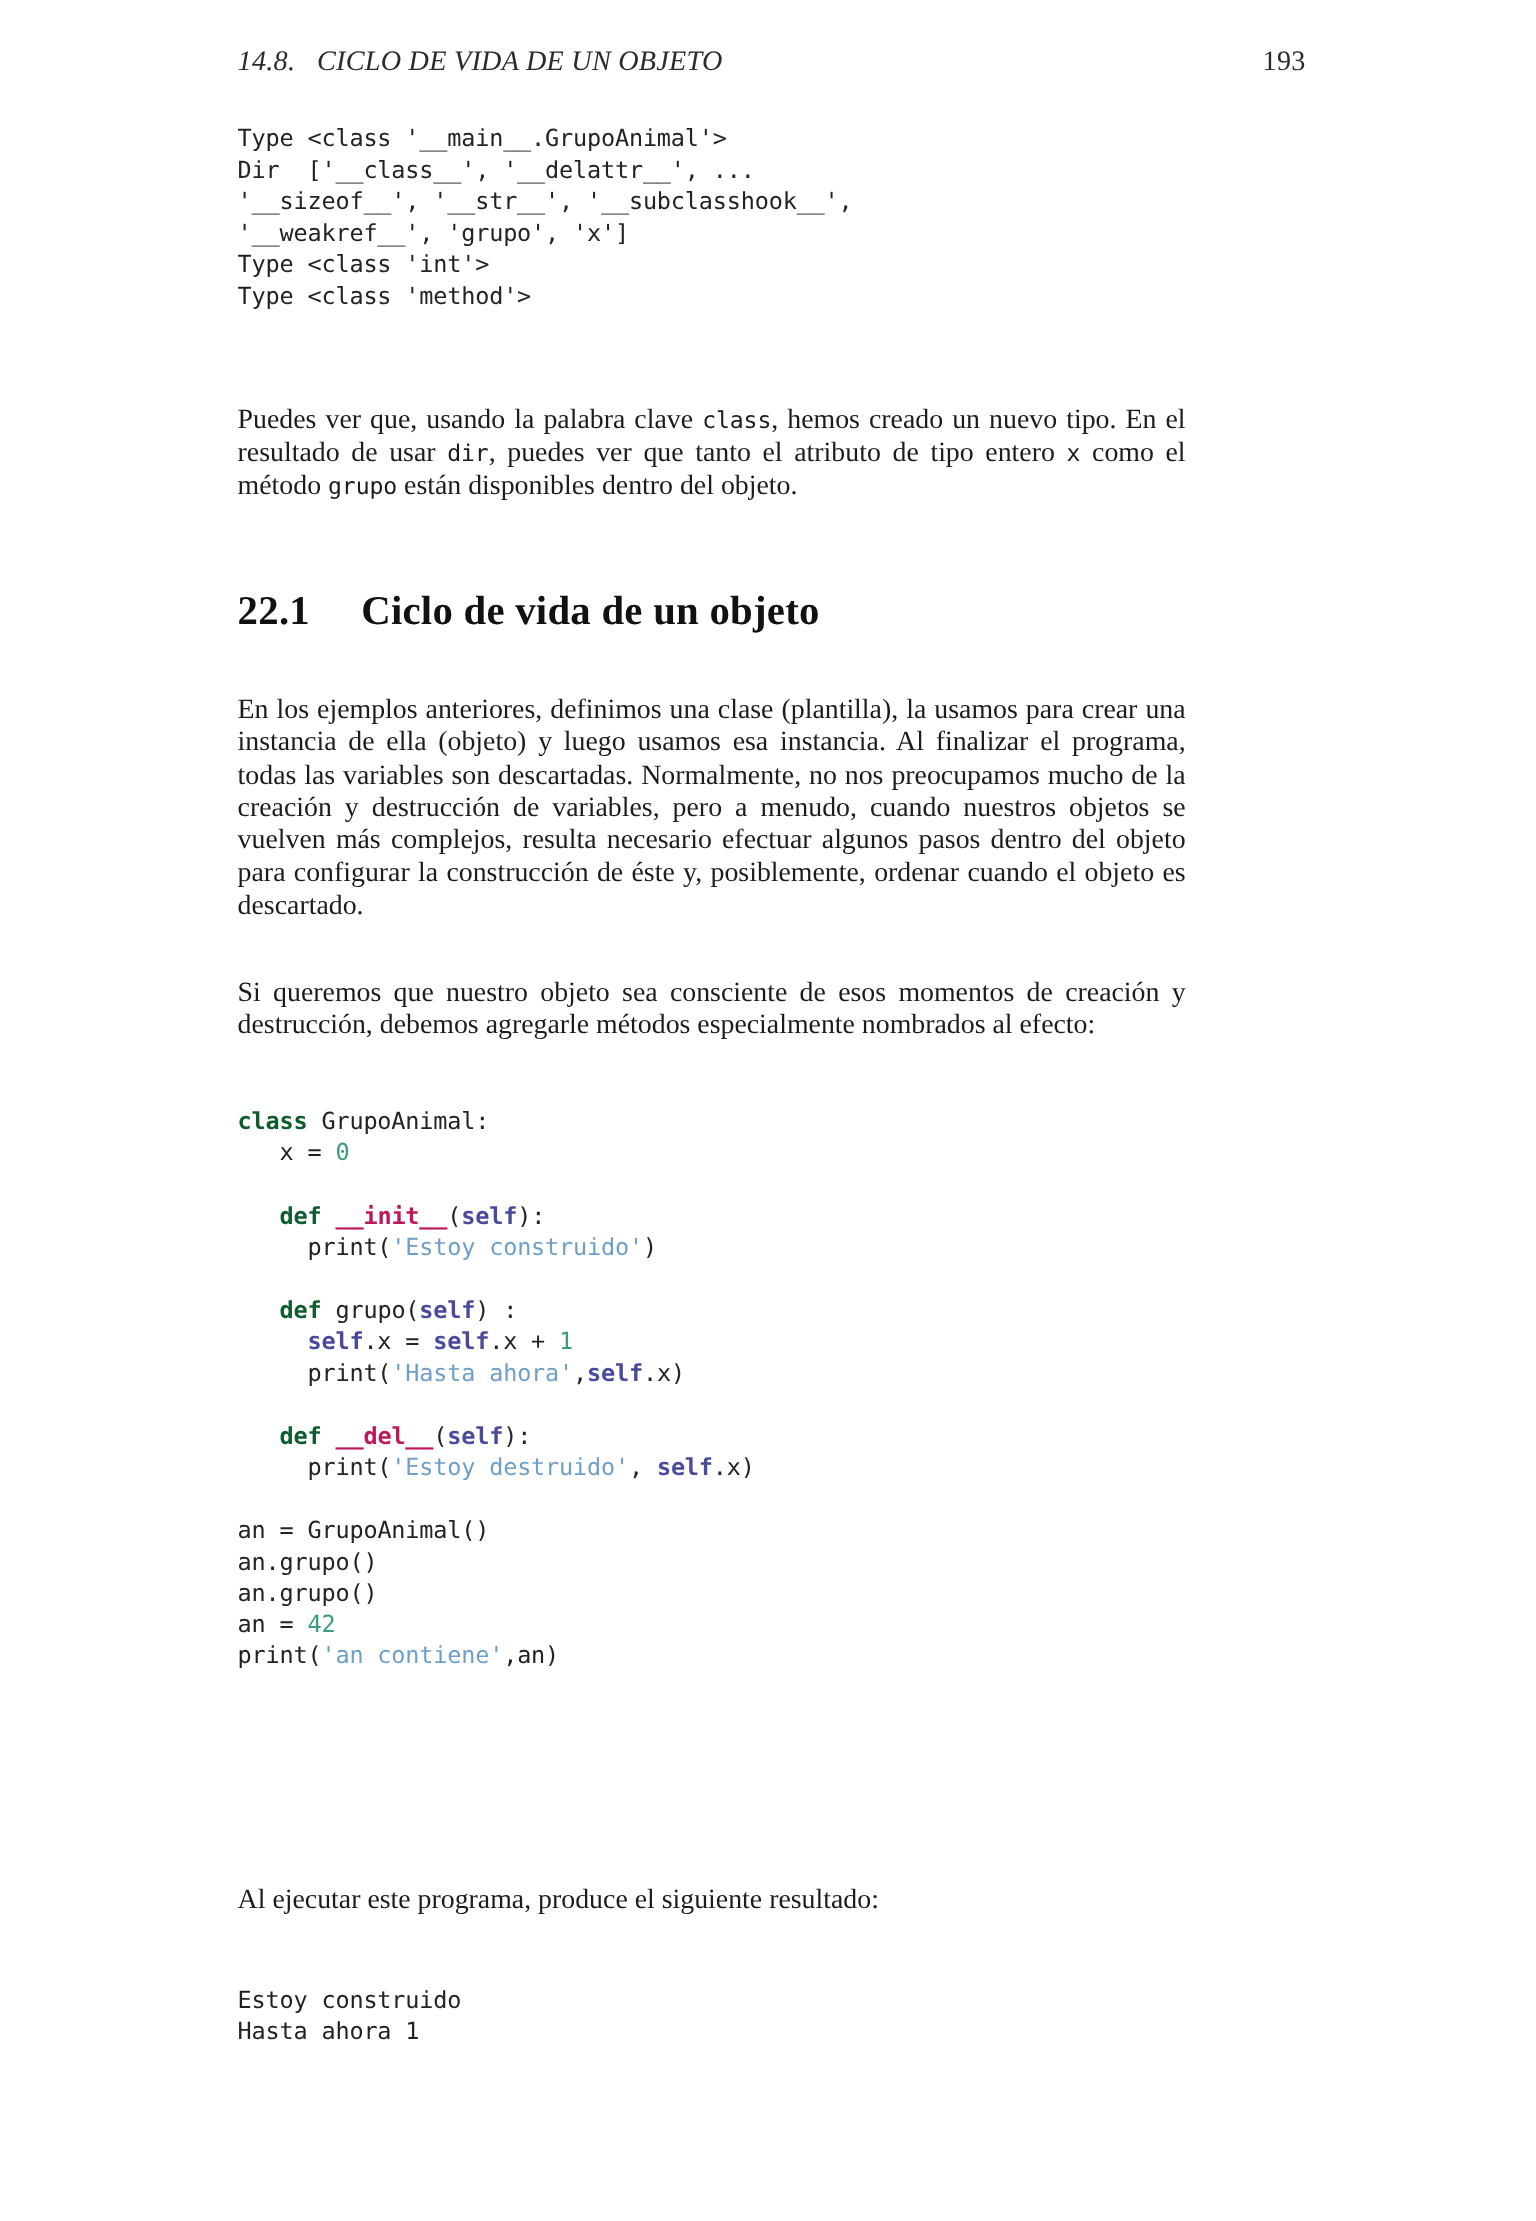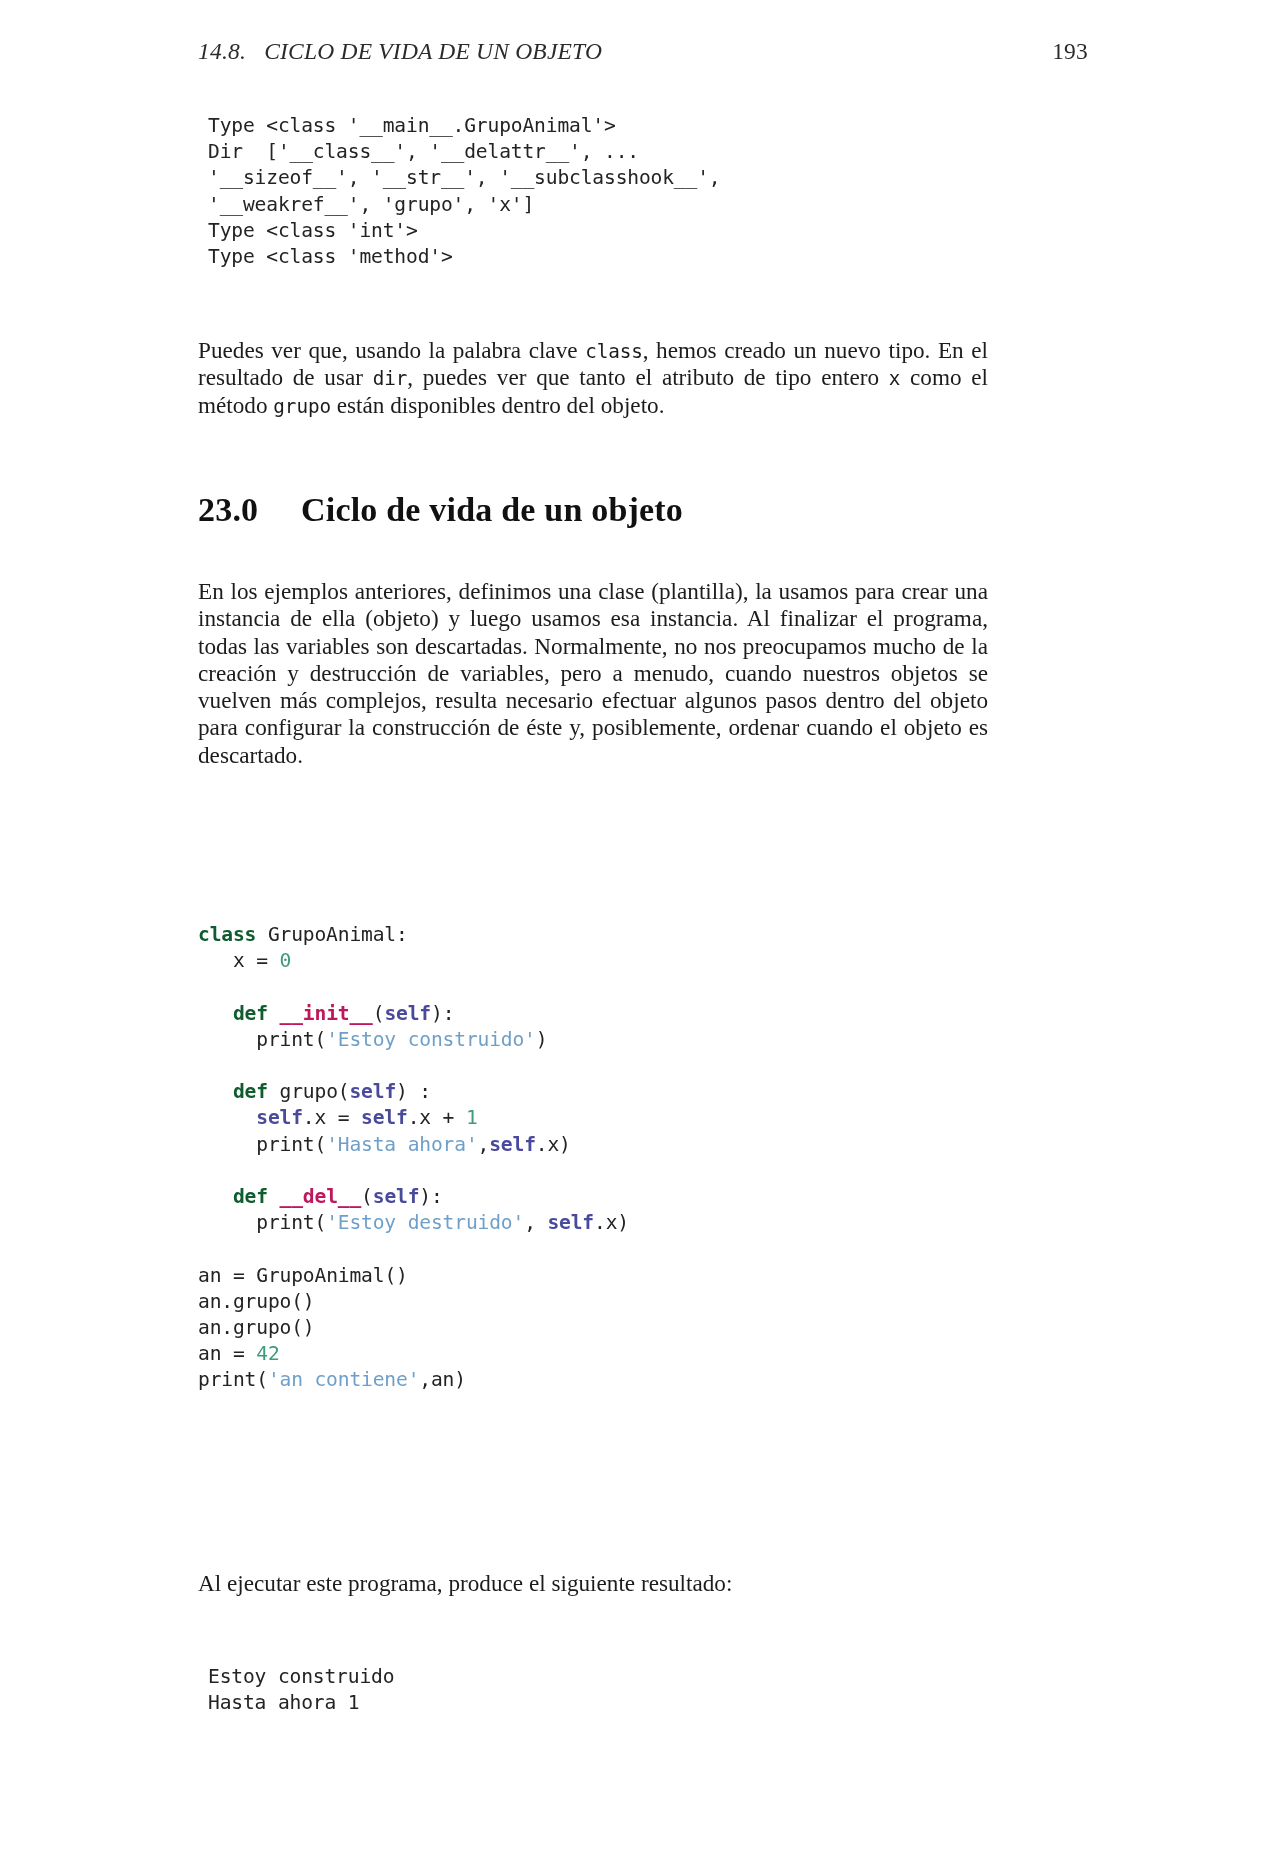--- a/index.html
+++ b/index.html
@@ -88,21 +88,21 @@
   }
   pre.code .k   { color: #0f5c2e; font-weight: bold; }   
   pre.code .fn  { color: #be185d; font-weight: bold; }   
   pre.code .slf { color: #4a4a9c; font-weight: bold; }   
   pre.code .num { color: #3f9c7a; }                      
   pre.code .str { color: #6f9fc8; }                      
   pre.code .cmt { color: #7eb4cc; font-style: italic; }  
   pre.code .pl  { color: #232323; }
 
   pre.out {
-    margin: 10px;
+    margin: 0;
     font-family: "DejaVu Sans Mono", "Liberation Mono", monospace;
     font-size: 19.6px;
     line-height: 26.2px;
     color: #232323;
     white-space: pre;
     letter-spacing: -0.15px;
   }
 
   
   #blk-out1   { position: absolute; left: 198px; top: 103px;  width: 860px; }
@@ -132,27 +132,30 @@
 '__weakref__', 'grupo', 'x']
 Type &lt;class 'int'&gt;
 Type &lt;class 'method'&gt;</pre>
   </div>
 
   <div id="blk-para1">
     <p class="body"><span>Puedes ver que, usando la palabra clave </span><span class="tt">class</span><span>, hemos creado un nuevo tipo. En el resultado de usar </span><span class="tt">dir</span><span>, puedes ver que tanto el atributo de tipo entero </span><span class="tt">x</span><span> como el método </span><span class="tt">grupo</span><span> están disponibles dentro del objeto.</span></p>
   </div>
 
   <div id="blk-head">
-    <h2 class="section"><span class="secnum">23.0</span><span>Ciclo de vida de un objeto</span></h2>
+    <h2 class="section"><span class="secnum">22.1</span><span>Ciclo de vida de un objeto</span></h2>
   </div>
 
   <div id="blk-para2">
     <p class="body">En los ejemplos anteriores, definimos una clase (plantilla), la usamos para crear una instancia de ella (objeto) y luego usamos esa instancia.  Al finalizar el programa, todas las variables son descartadas. Normalmente, no nos preocupamos mucho de la creación y destrucción de variables, pero a menudo, cuando nuestros objetos se vuelven más complejos, resulta necesario efectuar algunos pasos dentro del objeto para configurar la construcción de éste y, posiblemente, ordenar cuando el objeto es descartado.</p>
   </div>
 
+  <div id="blk-para3">
+    <p class="body">Si queremos que nuestro objeto sea consciente de esos momentos de creación y destrucción, debemos agregarle métodos especialmente nombrados al efecto:</p>
+  </div>
 
   <div id="blk-code">
 <pre class="code"><span class="k">class</span><span class="pl"> </span><span class="pl">GrupoAnimal</span><span class="pl">:</span>
    <span class="pl">x</span><span class="pl"> = </span><span class="num">0</span>
 
    <span class="k">def</span> <span class="fn">__init__</span><span class="pl">(</span><span class="slf">self</span><span class="pl">):</span>
      <span class="pl">print</span><span class="pl">(</span><span class="str">'Estoy construido'</span><span class="pl">)</span>
 
    <span class="k">def</span> <span class="pl">grupo</span><span class="pl">(</span><span class="slf">self</span><span class="pl">) :</span>
      <span class="slf">self</span><span class="pl">.x = </span><span class="slf">self</span><span class="pl">.x + </span><span class="num">1</span>

